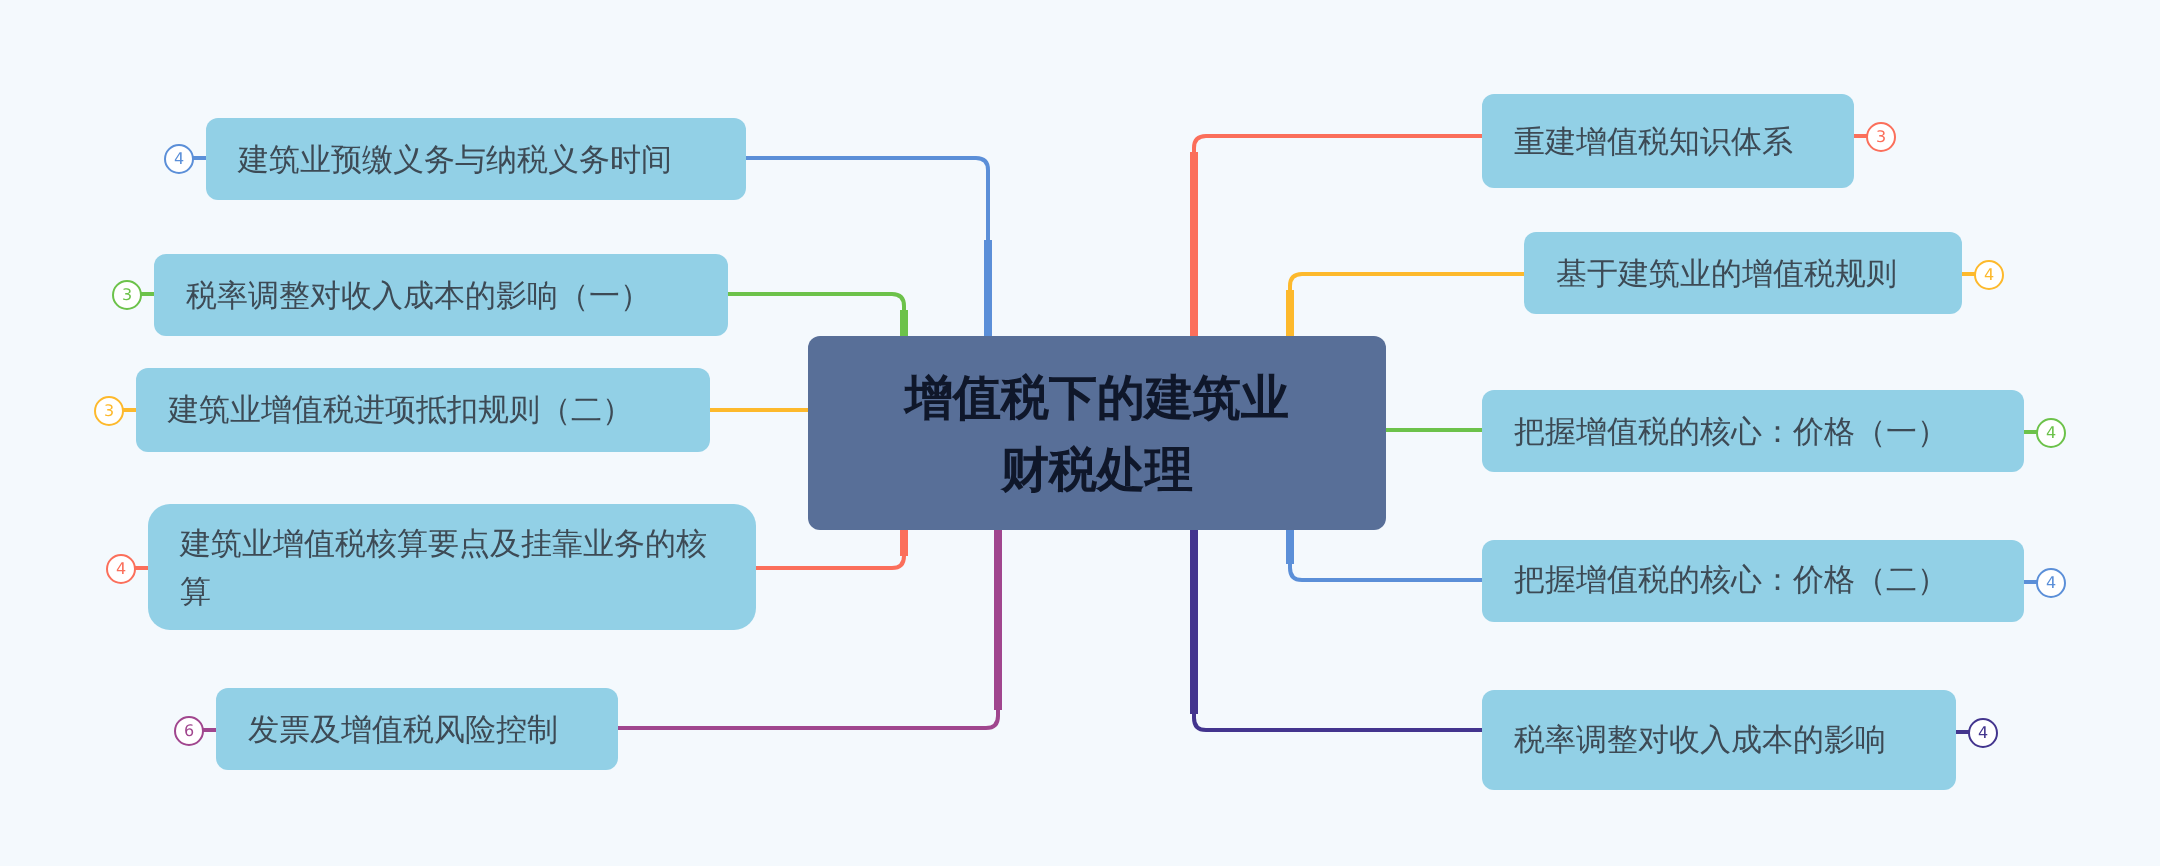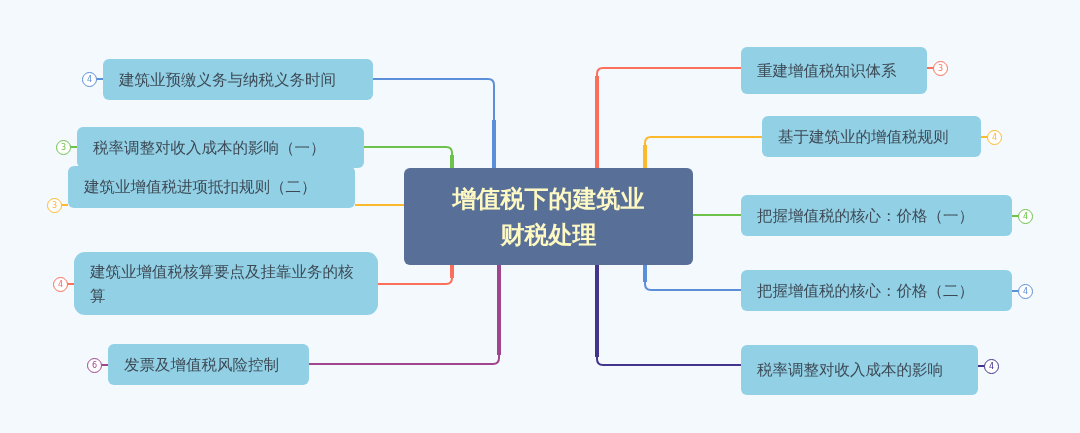--- a/index.html
+++ b/index.html
@@ -4,21 +4,21 @@
 <style>
   html, body { margin:0; padding:0; }
   body {
     width:1080px; height:433px; background:#f4f9fd; position:relative; overflow:hidden;
     font-family: "DejaVu Sans", "Liberation Sans", sans-serif;
   }
   #canvas { position:absolute; left:0; top:0; width:1080px; height:433px; }
   svg.links { position:absolute; left:0; top:0; }
   .root {
     position:absolute; left:404px; top:168px; width:289px; height:97px;
-    background:#586f98; border-radius:6px; color:#fef9c3; font-weight:bold;
+    background:#586f98; border-radius:6px; color:#0f172a; font-weight:bold;
     font-size:24px; line-height:36px; text-align:center;
     display:flex; flex-direction:column; justify-content:center; box-sizing:border-box;
   }
   .node {
     position:absolute; background:#92d0e6; border-radius:6px; color:#3d4a55;
     font-size:15.5px; line-height:24px; box-sizing:border-box;
     display:flex; align-items:center; padding:0 16px; white-space:nowrap;
   }
   .node.multi { white-space:normal; align-items:center;border-radius:11px; }
   .badge {
@@ -66,21 +66,21 @@
   </div>
   <div class="stub" style="left:95px;top:78px;width:8px;background:#5b8fd8;"></div>
   <div class="badge" style="left:82px;top:72px;border-color:#5b8fd8;color:#5b8fd8;">4</div>
 
   <div class="node" style="left:77px;top:127px;width:287px;height:41px;">
     <span>税率调整对收入成本的影响（一）</span>
   </div>
   <div class="stub" style="left:70px;top:146px;width:7px;background:#6cc24a;"></div>
   <div class="badge" style="left:56px;top:140px;border-color:#6cc24a;color:#6cc24a;">3</div>
 
-  <div class="node" style="left:68px;top:166px;width:287px;height:42px;">
+  <div class="node" style="left:68px;top:184px;width:287px;height:42px;">
     <span>建筑业增值税进项抵扣规则（二）</span>
   </div>
   <div class="stub" style="left:61px;top:204px;width:7px;background:#fdb92c;"></div>
   <div class="badge" style="left:47px;top:198px;border-color:#fdb92c;color:#fdb92c;">3</div>
 
   <div class="node multi" style="left:74px;top:252px;width:304px;height:63px;">
     <span>建筑业增值税核算要点及挂靠业务的核算</span>
   </div>
   <div class="stub" style="left:67px;top:283px;width:7px;background:#fb6f5b;"></div>
   <div class="badge" style="left:53px;top:277px;border-color:#fb6f5b;color:#fb6f5b;">4</div>

